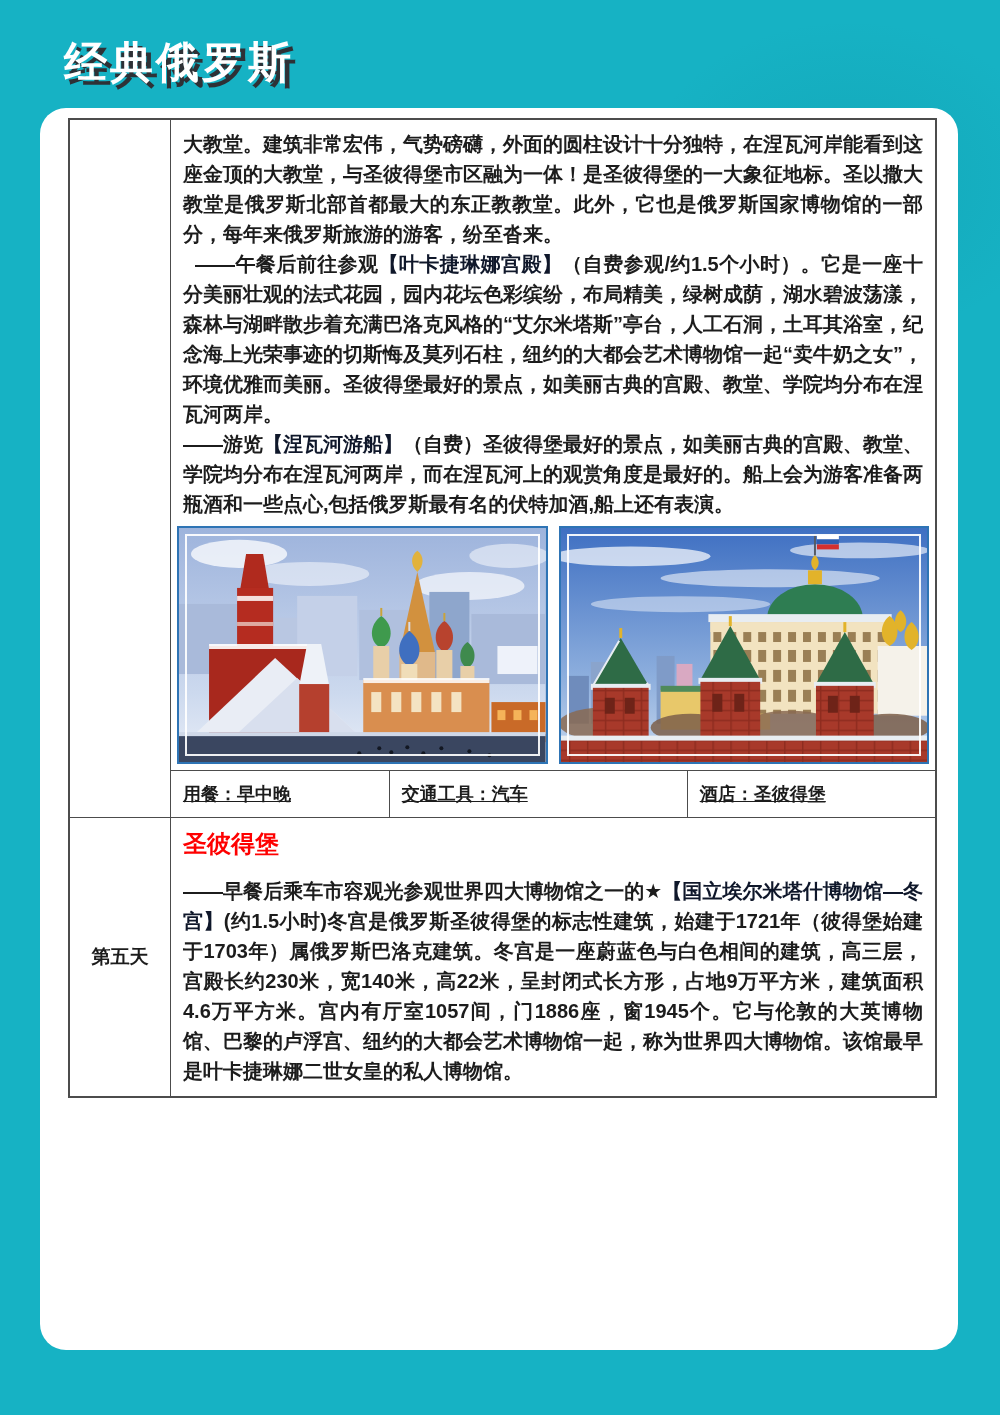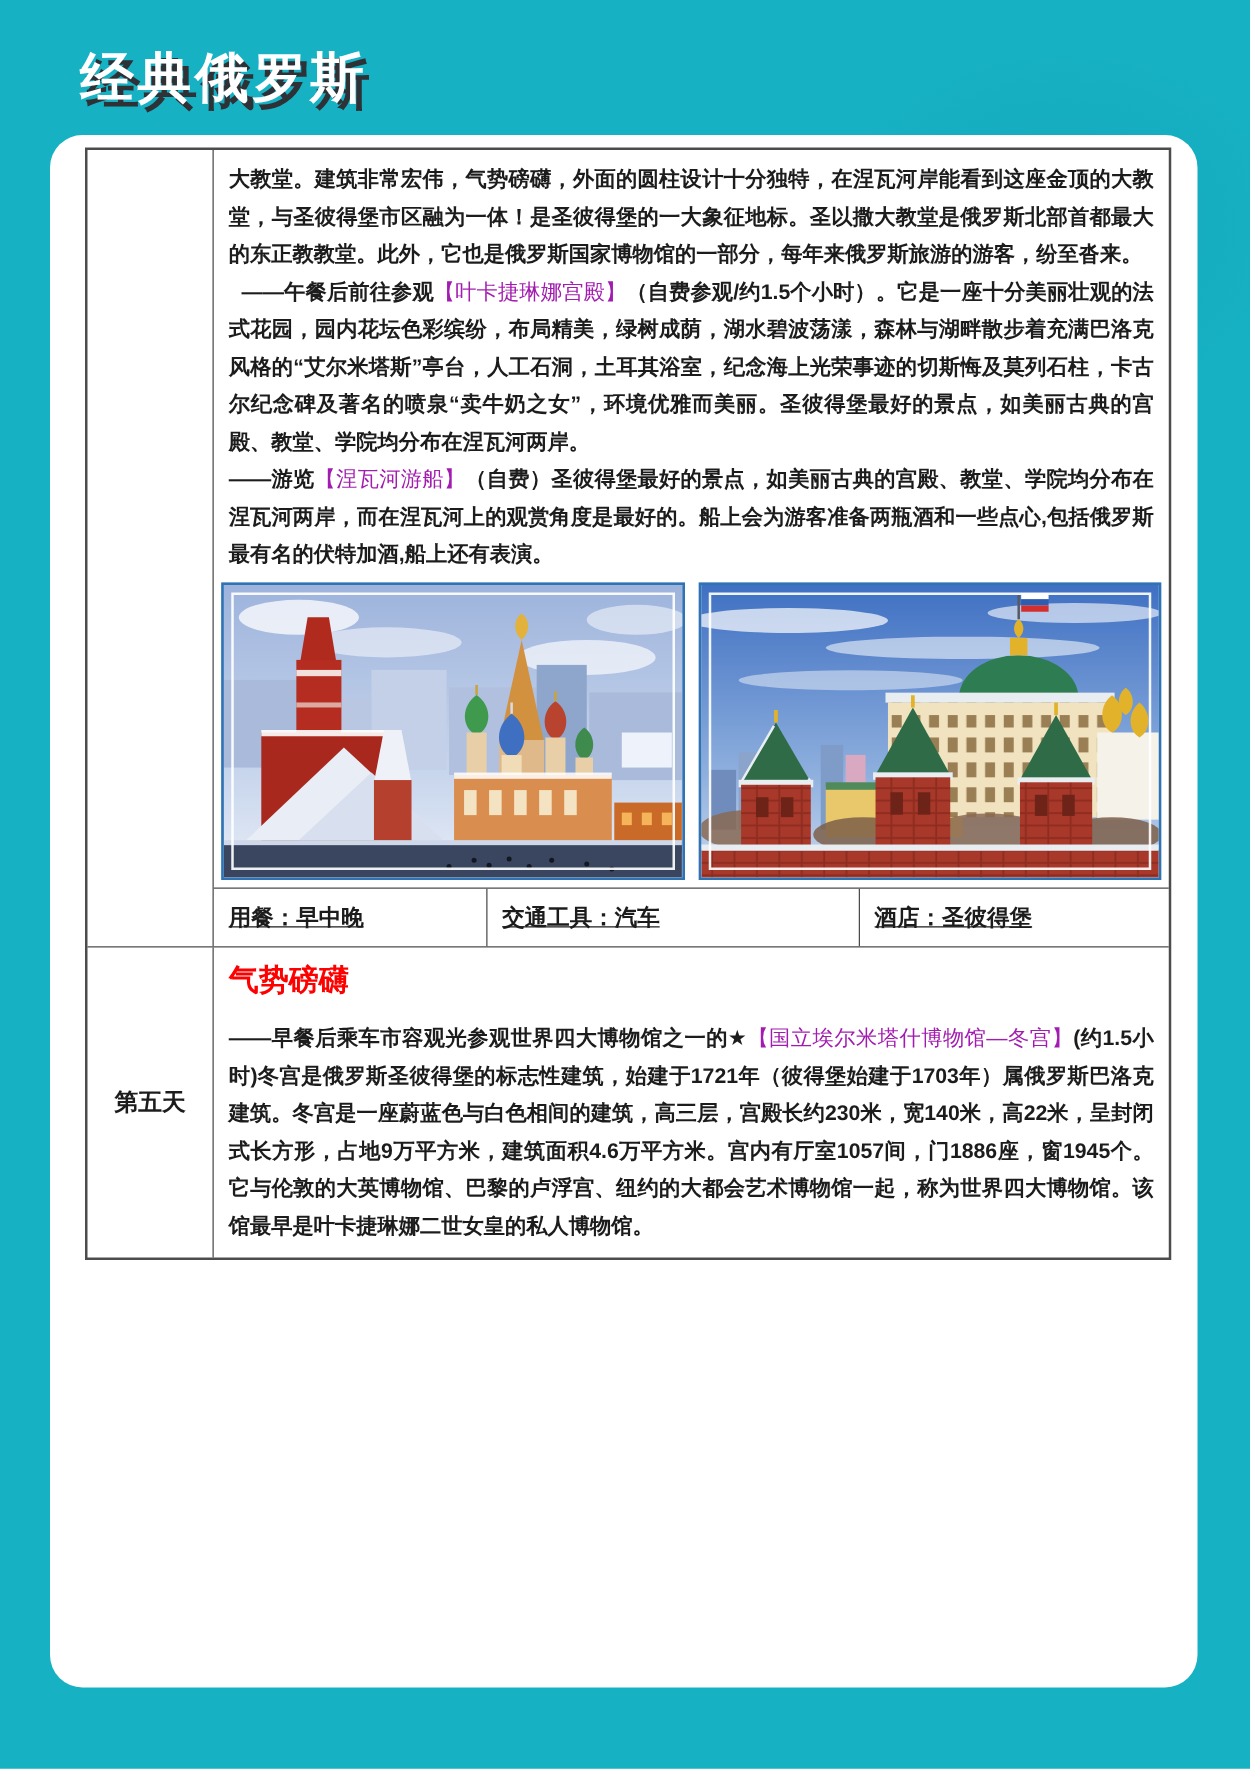--- a/index.html
+++ b/index.html
@@ -33,25 +33,25 @@
   .trow{display:flex;}
   .trow + .trow{border-top:1px solid #4c4c4c;}
   .day-cell{
     width:100px;flex:0 0 100px;border-right:1px solid #4c4c4c;
     display:flex;align-items:center;justify-content:center;
     font-size:19px;font-weight:bold;
   }
   .content-cell{flex:1;min-width:0;display:flex;flex-direction:column;}
   .text-block{
     padding:9px 12px 0 12px;
-    font-size:17px;line-height:30px;font-weight:600;
+    font-size:20px;line-height:30px;font-weight:600;
     text-align:justify;
   }
   .para{margin:0;}
-  .hl{color:#a21caf;font-weight:normal;}
+  .hl{color:#0f172a;font-weight:bold;}
   .city-header{
     color:#fe0000;font-size:24px;font-weight:bold;
     margin:4px 0 16px 0;
   }
   .photos{
     display:flex;gap:11px;margin:7px 6px 0 6px;height:238px;
   }
   .photo{
     flex:1;position:relative;border:2px solid #2e74b5;background:#9db4d8;
     overflow:hidden;
@@ -80,21 +80,21 @@
 <h1 class="page-title">经典俄罗斯</h1>
 
 <div class="panel">
   <div class="itinerary">
 
     <div class="trow">
       <div class="day-cell"></div>
       <div class="content-cell">
         <div class="text-block">
             <div class="para"><span>大教堂。建筑非常宏伟，气势磅礴，外面的圆柱设计十分独特，在涅瓦河岸能看到这座金顶的大教堂，与圣彼得堡市区融为一体！是圣彼得堡的一大象征地标。圣以撒大教堂是俄罗斯北部首都最大的东正教教堂。此外，它也是俄罗斯国家博物馆的一部分，每年来俄罗斯旅游的游客，纷至沓来。</span></div>
-            <div class="para" style="text-indent: 0.6em;"><span>——午餐后前往参观</span><span class="hl">【叶卡捷琳娜宫殿】</span><span>（自费参观/约1.5个小时）。它是一座十分美丽壮观的法式花园，园内花坛色彩缤纷，布局精美，绿树成荫，湖水碧波荡漾，森林与湖畔散步着充满巴洛克风格的“艾尔米塔斯”亭台，人工石洞，土耳其浴室，纪念海上光荣事迹的切斯悔及莫列石柱，卡古尔纪念碑及著名的喷泉“卖牛奶之女”，环境优雅而美丽。圣彼得堡最好的景点，如美丽古典的宫殿、教堂、学院均分布在涅瓦河两岸。</span></div>
+            <div class="para" style="text-indent: 0.6em;"><span>——午餐后前往参观</span><span class="hl">【叶卡捷琳娜宫殿】</span><span>（自费参观/约1.5个小时）。它是一座十分美丽壮观的法式花园，园内花坛色彩缤纷，布局精美，绿树成荫，湖水碧波荡漾，森林与湖畔散步着充满巴洛克风格的“艾尔米塔斯”亭台，人工石洞，土耳其浴室，纪念海上光荣事迹的切斯悔及莫列石柱，纽约的大都会艺术博物馆一起“卖牛奶之女”，环境优雅而美丽。圣彼得堡最好的景点，如美丽古典的宫殿、教堂、学院均分布在涅瓦河两岸。</span></div>
             <div class="para"><span>——游览</span><span class="hl">【涅瓦河游船】</span><span>（自费）圣彼得堡最好的景点，如美丽古典的宫殿、教堂、学院均分布在涅瓦河两岸，而在涅瓦河上的观赏角度是最好的。船上会为游客准备两瓶酒和一些点心,包括俄罗斯最有名的伏特加酒,船上还有表演。</span></div>
           </div>
 
         <div class="photos">
 
           <div class="photo">
             <svg viewBox="0 0 366 238" preserveAspectRatio="xMidYMid slice">
               <defs>
                 <linearGradient id="skyL" x1="0" y1="0" x2="0" y2="1">
                   <stop offset="0" stop-color="#9db3dc"></stop>
@@ -262,21 +262,21 @@
           <div class="meal-cell c1">用餐：早中晚</div>
           <div class="meal-cell c2">交通工具：汽车</div>
           <div class="meal-cell c3">酒店：圣彼得堡</div>
         </div>
       </div>
     </div>
 
     <div class="trow row-day5">
       <div class="day-cell">第五天</div>
       <div class="content-cell">
-        <div class="city-header">气势磅礴</div>
+        <div class="city-header">圣彼得堡</div>
         <div class="text-block">
             <div class="para"><span>——早餐后乘车市容观光参观世界四大博物馆之一的★</span><span class="hl">【国立埃尔米塔什博物馆—冬宫】</span><span>(约1.5小时)冬宫是俄罗斯圣彼得堡的标志性建筑，始建于1721年（彼得堡始建于1703年）属俄罗斯巴洛克建筑。冬宫是一座蔚蓝色与白色相间的建筑，高三层，宫殿长约230米，宽140米，高22米，呈封闭式长方形，占地9万平方米，建筑面积4.6万平方米。宫内有厅室1057间，门1886座，窗1945个。它与伦敦的大英博物馆、巴黎的卢浮宫、纽约的大都会艺术博物馆一起，称为世界四大博物馆。该馆最早是叶卡捷琳娜二世女皇的私人博物馆。</span></div>
           </div>
       </div>
     </div>
 
   </div>
 </div>
 
 </body></html>

